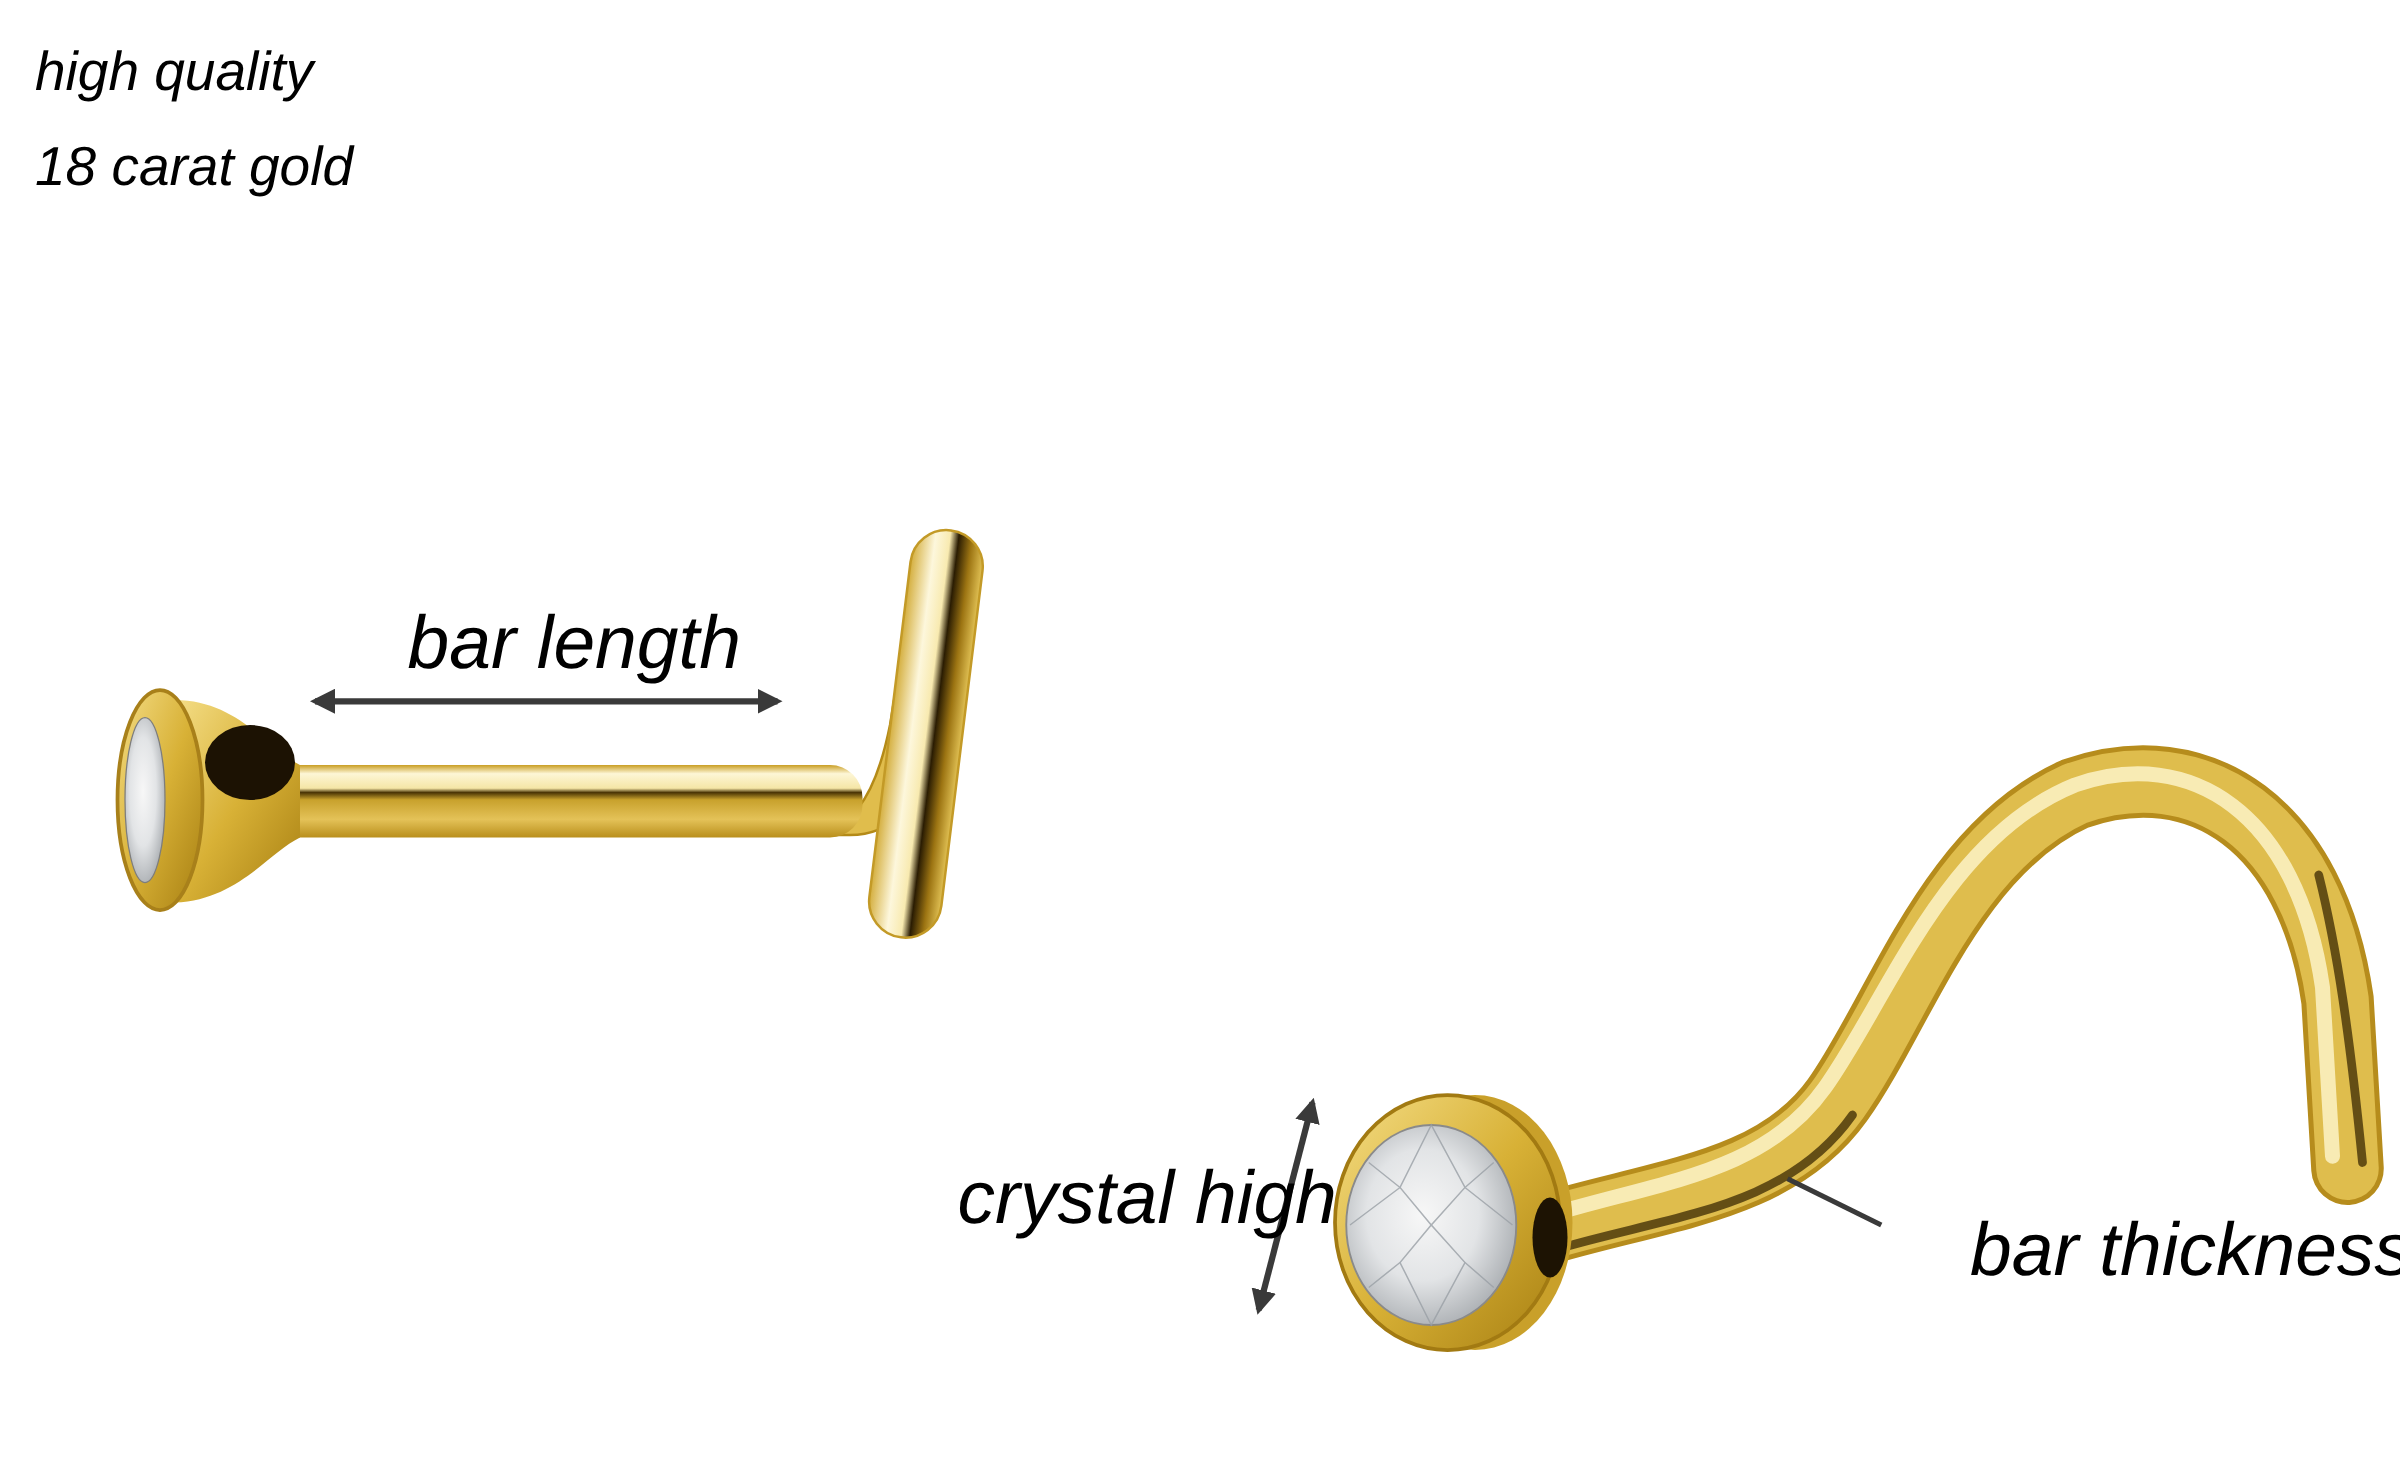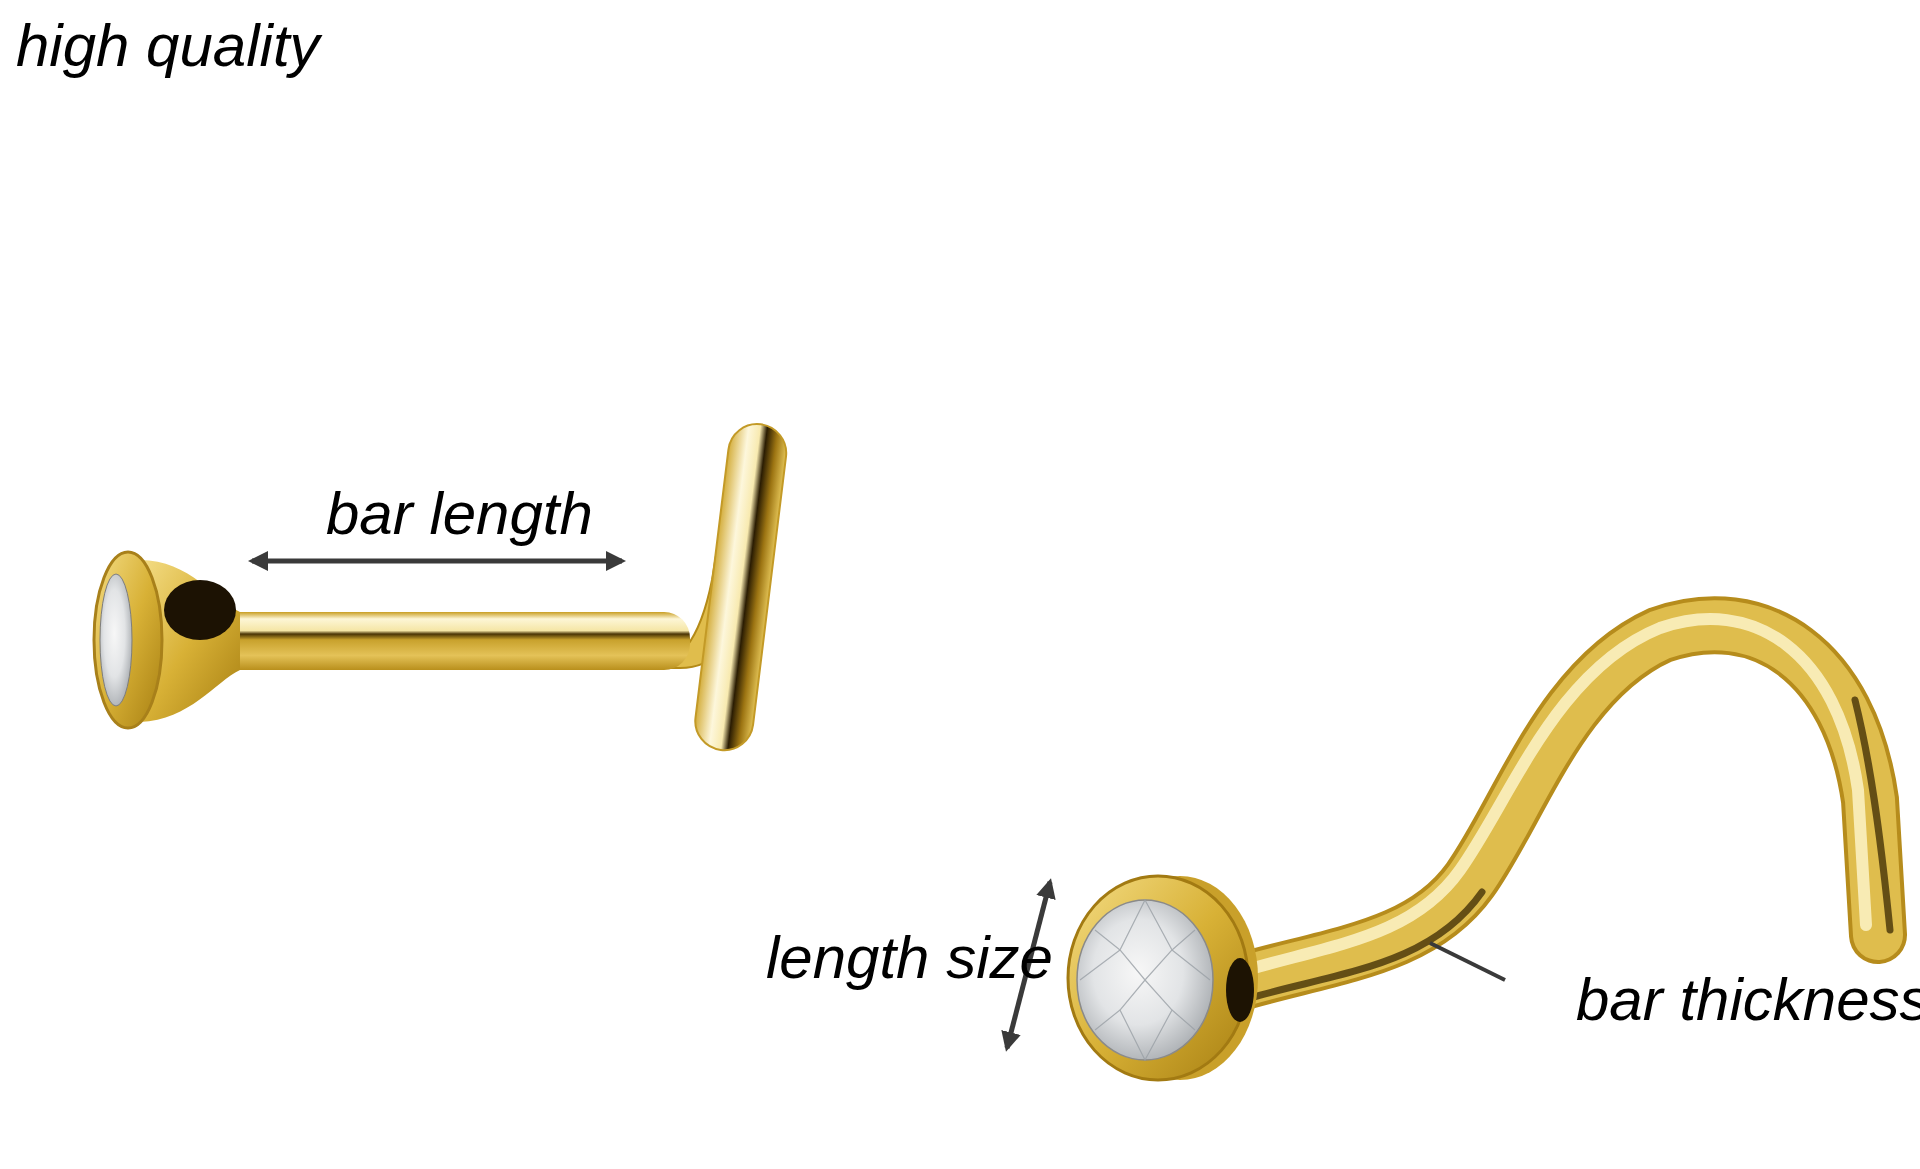--- a/index.html
+++ b/index.html
@@ -1,31 +1,32 @@
 <!DOCTYPE html>
 <html><head>
 <meta charset="utf-8">
 <style>
   html, body { margin: 0; padding: 0; background: #ffffff; }
   body { width: 1920px; height: 1169px; position: relative; overflow: hidden;
          font-family: "Liberation Sans", sans-serif; }
-  .headline { position: absolute; left: 16px; top: 8px; margin: 0;
-              font-style: italic; font-weight: normal; font-size: 60px; line-height: 76px; color: #000; }
+  .headline { position: absolute; left: 16px; top: 8px; margin: 12px;
+              font-style: italic; font-weight: normal; font-size: 44px; line-height: 76px; color: #000; }
   .headline span { display: block; }
   .label { position: absolute; font-style: italic; font-size: 60px; color: #000; white-space: nowrap; line-height: 1; }
   #lbl-bar-length { left: 326px; top: 484px; }
   #lbl-crystal-size { left: 766px; top: 928px; }
   #lbl-bar-thickness { left: 1576px; top: 970px; }
   svg.art { position: absolute; left: 0; top: 0; }
 </style>
 </head>
 <body>
 
 <h1 class="headline">
   <span>high quality</span>
+  <span>18 carat gold</span>
 </h1>
 
 <svg class="art" width="1920" height="1169" viewBox="0 0 1920 1169">
   <defs>
     <linearGradient id="barH" x1="0" y1="0" x2="0" y2="1">
       <stop offset="0" stop-color="#c99e23"></stop>
       <stop offset="0.12" stop-color="#fdf6d6"></stop>
       <stop offset="0.32" stop-color="#f5e6a6"></stop>
       <stop offset="0.38" stop-color="#4a3405"></stop>
       <stop offset="0.48" stop-color="#c8a12c"></stop>
@@ -88,14 +89,14 @@
       <path d="M1095,930 L1120,950 M1195,930 L1172,950 M1095,1030 L1120,1010 M1195,1030 L1172,1010"></path>
     </g>
   </g>
 
   <line x1="1050" y1="882" x2="1007" y2="1048" stroke="#3a3a3a" stroke-width="5" marker-start="url(#arrowhead)" marker-end="url(#arrowhead)"></line>
 
   <line x1="1430" y1="943" x2="1505" y2="980" stroke="#3a3a3a" stroke-width="4"></line>
 </svg>
 
 <div class="label" id="lbl-bar-length">bar length</div>
-<div class="label" id="lbl-crystal-size">length size</div>
+<div class="label" id="lbl-crystal-size">crystal high</div>
 <div class="label" id="lbl-bar-thickness">bar thickness</div>
 
 </body></html>

